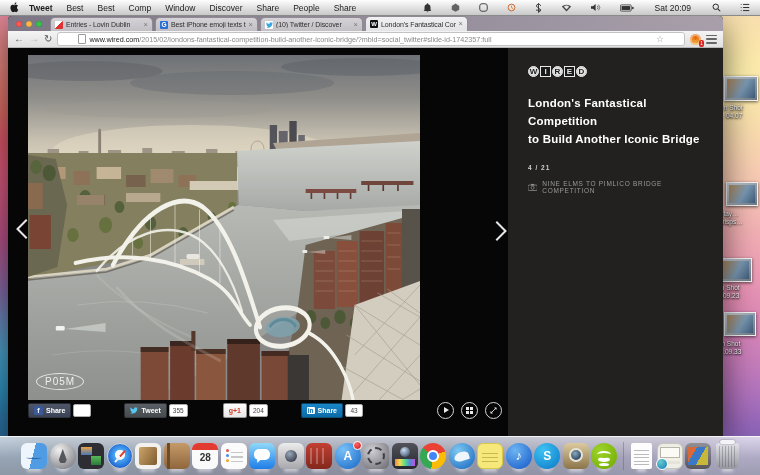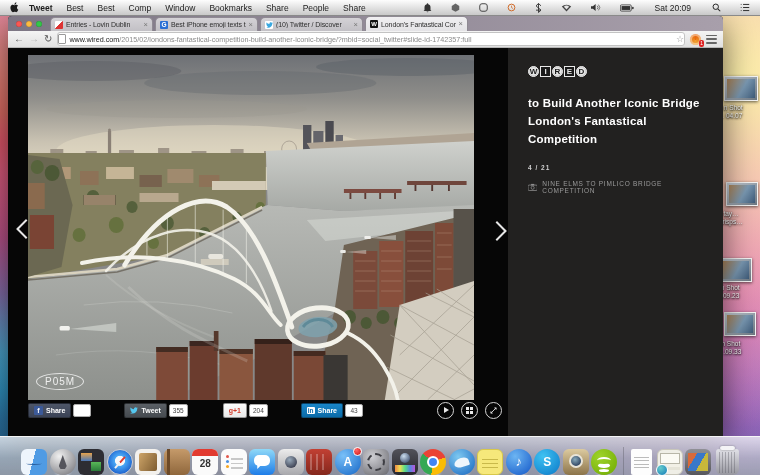--- a/index.html
+++ b/index.html
@@ -52,35 +52,35 @@
   .fav.google{background:#2a6fd4;color:#fff;font-size:6.5px;font-weight:bold;display:flex;align-items:center;justify-content:center}
   .fav.google::before{content:"G"}
   .fav.twitter{background:#fff;display:flex;align-items:center;justify-content:center}
   .fav.wired{background:#111;color:#fff;font-size:6px;font-weight:bold;display:flex;align-items:center;justify-content:center}
   .fav.wired::before{content:"W"}
   .toolbar{height:17px;background:linear-gradient(#f4f4f4,#e0e0e0);border-bottom:1px solid #b5b5b5;
     display:flex;align-items:center;padding:0 6px;gap:5px;box-sizing:border-box}
   .navbtn{font-size:10px;line-height:1;color:#555}
   .navbtn.fwd{color:#b2b2b2}
   .omnibox{flex:1;height:12px;background:#fff;border:1px solid #c3c3c3;border-radius:3px;
-    display:flex;align-items:center;padding:0 0;gap:3px;overflow:hidden}
+    display:flex;align-items:center;padding:0 20px;gap:3px;overflow:hidden}
   .pageicon{width:6px;height:8px;border:1px solid #9a9a9a;border-radius:1px;flex:0 0 auto}
   .urltext{font-size:7.2px;white-space:nowrap;overflow:hidden}
   .urltext .dom{color:#222}
   .urltext .rest{color:#8a8a8a}
   .staricon{margin-left:auto;color:#9a9a9a;font-size:9px;flex:0 0 auto}
   .extbtn{width:11px;height:11px;border-radius:50%;position:relative;flex:0 0 auto;
     background:conic-gradient(#e86a10,#f0a030,#e86a10);box-shadow:inset 0 0 0 2px #fff6}
   .extbadge{position:absolute;right:-3px;bottom:-2px;background:#d22;color:#fff;font-size:5px;
     border-radius:2px;padding:0 1px;line-height:1.3}
   .menubtn{width:11px;height:9px;display:flex;flex-direction:column;justify-content:space-between;flex:0 0 auto}
   .menubtn i{height:1.5px;background:#666;border-radius:1px}
   
   .content{position:absolute;left:0;top:32px;width:715px;height:389px;background:#060606}
-  .photo{position:absolute;left:20px;top:7px;width:446px;height:345px;overflow:hidden;background:#888}
+  .photo{position:absolute;left:20px;top:7px;width:392px;height:345px;overflow:hidden;background:#888}
   .photo svg{display:block;width:100%;height:100%}
   .watermark{position:absolute;left:8px;bottom:10px;color:rgba(255,255,255,.85);font-size:10px;
     border:1px solid rgba(255,255,255,.75);border-radius:50%;padding:2px 8px;letter-spacing:1px}
   .nav-arrow{position:absolute;width:12px;height:12px;border-left:2px solid rgba(255,255,255,.9);
     border-bottom:2px solid rgba(255,255,255,.9)}
   .nav-prev{left:11px;top:174px;transform:rotate(45deg)}
   .nav-next{left:482px;top:176px;transform:rotate(225deg)}
   .sharebar{position:absolute;left:20px;top:353px;width:480px;height:18px;display:flex;align-items:center;gap:5px}
   .sharegrp{display:flex;align-items:center;gap:2px}
   .sbtn{height:13px;display:flex;align-items:center;gap:3px;border-radius:2px;padding:0 5px;
@@ -105,21 +105,21 @@
   .wl{width:11px;height:11px;display:flex;align-items:center;justify-content:center;
     font-size:8px;font-weight:bold;box-sizing:border-box;border:1px solid #e8e8e8}
   .wl.light{background:#e8e8e8;color:#1a1a1a}
   .wl.dark{background:#1a1a1a;color:#e8e8e8}
   .gtitle{margin-top:18px;color:#fff;font-size:11.5px;font-weight:bold;line-height:1.55;letter-spacing:.2px}
   .gindex{margin-top:16px;color:#cfcfcf;font-size:6.5px;font-weight:bold;letter-spacing:1px}
   .gcaption{margin-top:9px;display:flex;align-items:center;gap:5px;color:#9a9a9a;font-size:6.5px;letter-spacing:.7px}
   
   .dock{position:absolute;left:0;bottom:0;width:760px;height:38px;z-index:20;
     background:linear-gradient(rgba(244,245,250,.78), rgba(196,198,206,.72) 55%, rgba(170,172,182,.8));
-    border-top:1px solid rgba(255,255,255,.9);display:flex;align-items:flex-end;justify-content:center;gap:2.5px}
+    border-top:1px solid rgba(255,255,255,.9);display:flex;align-items:center;justify-content:center;gap:2.5px}
   .di{width:26px;height:26px;border-radius:6px;position:relative;flex:0 0 auto;
     box-shadow:0 9px 3px -6px rgba(252,252,255,.5)}
   .dock-sep{width:1px;height:28px;background:rgba(90,90,100,.4);margin:0 3px;flex:0 0 auto}
   .ic-finder{background:linear-gradient(105deg,#eef5fc 46%,#4f9be4 46%)}
   .ic-finder::before{content:"";position:absolute;left:5px;top:13px;right:5px;height:2px;border-bottom:1.5px solid #2a5f9e;border-radius:50%}
   .ic-launchpad{background:radial-gradient(circle at 35% 28%,#f0f0f0,#98989c 68%,#6e6e74);border-radius:50%}
   .ic-launchpad::before{content:"";position:absolute;left:9px;top:6px;width:8px;height:14px;background:#55555c;
     clip-path:polygon(50% 0,100% 78%,78% 100%,22% 100%,0 78%)}
   .ic-screenshots{background:#2d2d33}
   .ic-screenshots::before{content:"";position:absolute;left:3px;top:4px;width:11px;height:8px;background:linear-gradient(#e8a24a,#4a78b8)}
@@ -203,21 +203,21 @@
   <span class="apple">
     <svg width="10" height="11" viewBox="0 0 16 18">
         <path fill="#1c1c1c" d="M11.2 9.4c0-2 1.7-3 1.8-3.1-1-1.4-2.4-1.6-2.9-1.6-1.2-.1-2.4.7-3 .7-.6 0-1.6-.7-2.6-.7-1.3 0-2.6.8-3.3 2-1.4 2.4-.4 6 1 8 .7 1 1.5 2.1 2.5 2 1 0 1.4-.6 2.6-.6s1.5.6 2.6.6 1.7-1 2.4-2c.7-1.1 1-2.2 1-2.3-.1 0-2.1-.8-2.1-3zM9.4 3.2c.5-.7.9-1.6.8-2.6-.8 0-1.8.6-2.3 1.3-.5.6-1 1.6-.8 2.5.9.1 1.8-.5 2.3-1.2z"></path>
       </svg>
   </span>
   <span class="mitem app">Tweet</span>
   <span class="mitem">Best</span>
   <span class="mitem">Best</span>
   <span class="mitem">Comp</span>
   <span class="mitem">Window</span>
-  <span class="mitem">Bookmarks</span>
+  <span class="mitem">Discover</span>
   <span class="mitem">Share</span>
   <span class="mitem">People</span>
   <span class="mitem">Share</span>
   <span class="spacer"></span>
   <div class="status">
     <span>
         <svg width="9" height="10" viewBox="0 0 12 13">
           <path fill="#333" d="M6 0c-.6 0-1 .4-1 1v.4C3 1.9 2 3.5 2 5.5V9L.8 10.6h10.4L10 9V5.5c0-2-1-3.6-3-4.1V1c0-.6-.4-1-1-1zM4.6 11.3a1.5 1.5 0 0 0 2.8 0z"></path>
         </svg>
       </span>
@@ -581,22 +581,22 @@
 
     <div class="sidebar">
       <div class="brand">
         <span class="wl light">W</span>
         <span class="wl dark">I</span>
         <span class="wl light">R</span>
         <span class="wl dark">E</span>
         <span class="wl light">D</span>
       </div>
       <div class="gtitle">
+        <div>London's Fantastical Competition</div>
         <div>to Build Another Iconic Bridge</div>
-        <div>London's Fantastical Competition</div>
       </div>
       <div class="gindex">4 / 21</div>
       <div class="gcaption">
         <svg width="10" height="8" viewBox="0 0 12 9">
             <rect x="0" y="2" width="12" height="7" rx="1.5" fill="none" stroke="#8f8f8f"></rect>
             <rect x="4" y="0.5" width="4" height="2" fill="#8f8f8f"></rect>
             <circle cx="6" cy="5.5" r="2" fill="none" stroke="#8f8f8f"></circle>
           </svg>
         <span>NINE ELMS TO PIMLICO BRIDGE COMPETITION</span>
       </div>

